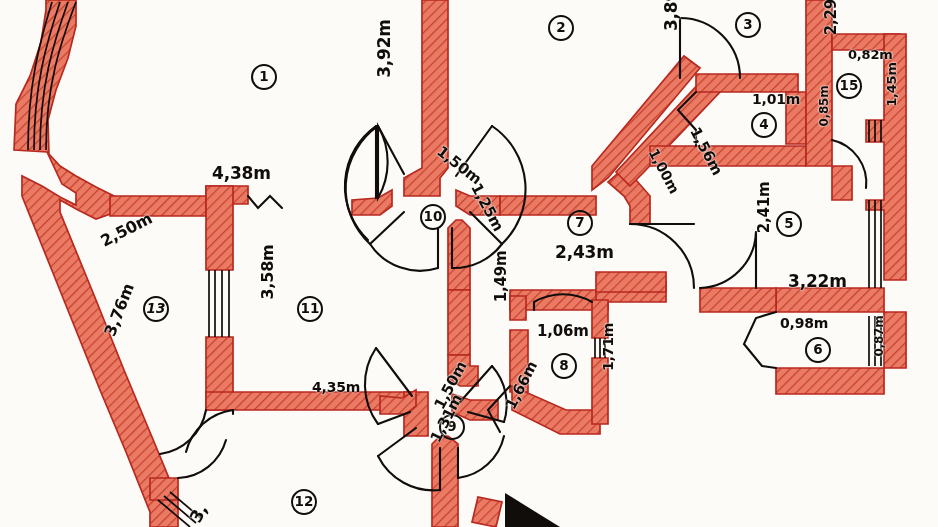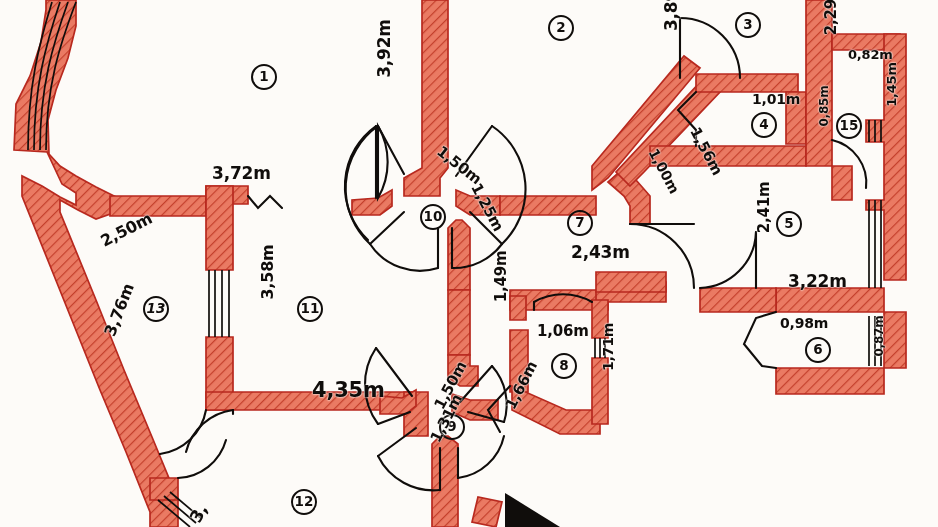--- a/index.html
+++ b/index.html
@@ -303,47 +303,47 @@
     <div class="room-num" style="left:751px; top:112px;">4</div>
     <div class="room-num" style="left:776px; top:211px;">5</div>
     <div class="room-num" style="left:805px; top:337px;">6</div>
     <div class="room-num" style="left:567px; top:210px;">7</div>
     <div class="room-num" style="left:551px; top:353px;">8</div>
     <div class="room-num" style="left:439px; top:414px;">9</div>
     <div class="room-num" style="left:420px; top:204px;">10</div>
     <div class="room-num" style="left:297px; top:296px;">11</div>
     <div class="room-num" style="left:291px; top:489px;">12</div>
     <div class="room-num" style="left:143px; top:296px;font-style:italic;">13</div>
-    <div class="room-num" style="left:836px; top:73px;margin-top:40px;">15</div>
+    <div class="room-num" style="left:836px; top:73px;">15</div>
   </div>
 
   <div>
     <div class="dim-label" style="left:355px; top:40px;  font-size:17px; transform:rotate(-90deg);">3,92m</div>
     <div class="dim-label" style="left:651px; top:2px;   font-size:17px; transform:rotate(-90deg);">3,89</div>
     <div class="dim-label" style="left:806px; top:2px;   font-size:15px; transform:rotate(-90deg);">2,29m</div>
     <div class="dim-label" style="left:848px; top:48px;  font-size:13px;">0,82m</div>
     <div class="dim-label" style="left:869px; top:78px;  font-size:13px; transform:rotate(-90deg);">1,45m</div>
     <div class="dim-label" style="left:752px; top:92px;  font-size:14px;">1,01m</div>
     <div class="dim-label" style="left:803px; top:100px; font-size:12px; transform:rotate(-90deg);">0,85m</div>
-    <div class="dim-label" style="left:212px; top:165px; font-size:17px;">3,72m</div>
+    <div class="dim-label" style="left:212px; top:165px; font-size:17px;">4,38m</div>
     <div class="dim-label" style="left:99px;  top:222px; font-size:16px; transform:rotate(-27deg);">2,50m</div>
     <div class="dim-label" style="left:92px;  top:302px; font-size:16px; transform:rotate(-69deg);">3,76m</div>
     <div class="dim-label" style="left:240px; top:264px; font-size:16px; transform:rotate(-90deg);">3,58m</div>
     <div class="dim-label" style="left:433px; top:158px; font-size:15px; transform:rotate(38deg);">1,50m</div>
     <div class="dim-label" style="left:461px; top:200px; font-size:15px; transform:rotate(62deg);">1,25m</div>
     <div class="dim-label" style="left:680px; top:144px; font-size:15px; transform:rotate(62deg);">1,56m</div>
     <div class="dim-label" style="left:640px; top:164px; font-size:14px; transform:rotate(62deg);">1,00m</div>
     <div class="dim-label" style="left:739px; top:200px; font-size:15px; transform:rotate(-90deg);">2,41m</div>
-    <div class="dim-label" style="left:571px; top:244px; font-size:17px;">2,43m</div>
+    <div class="dim-label" style="left:555px; top:244px; font-size:17px;">2,43m</div>
     <div class="dim-label" style="left:788px; top:273px; font-size:17px;">3,22m</div>
     <div class="dim-label" style="left:780px; top:316px; font-size:14px;">0,98m</div>
     <div class="dim-label" style="left:858px; top:330px; font-size:12px; transform:rotate(-90deg);">0,87m</div>
     <div class="dim-label" style="left:476px; top:269px; font-size:15px; transform:rotate(-90deg);">1,49m</div>
     <div class="dim-label" style="left:537px; top:324px; font-size:15px;">1,06m</div>
     <div class="dim-label" style="left:584px; top:340px; font-size:14px; transform:rotate(-90deg);">1,71m</div>
     <div class="dim-label" style="left:496px; top:378px; font-size:15px; transform:rotate(-63deg);">1,66m</div>
-    <div class="dim-label" style="left:312px; top:380px; font-size:21px;">4,35m</div>
+    <div class="dim-label" style="left:312px; top:380px; font-size:14px;">4,35m</div>
     <div class="dim-label" style="left:425px; top:378px; font-size:15px; transform:rotate(-62deg);">1,50m</div>
     <div class="dim-label" style="left:421px; top:411px; font-size:15px; transform:rotate(-63deg);">1,31m</div>
     <div class="dim-label" style="left:190px; top:505px; font-size:17px; transform:rotate(-60deg);">3,</div>
   </div>
 
 </div>
 
 </body></html>

